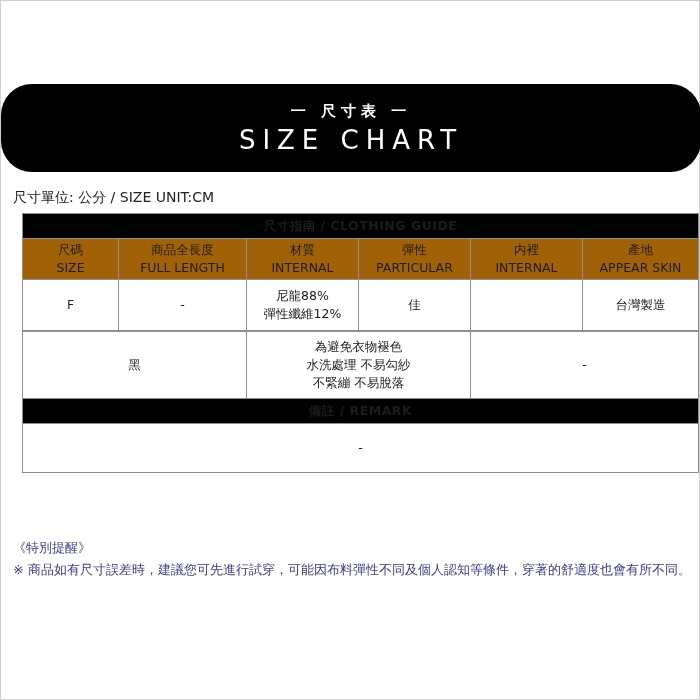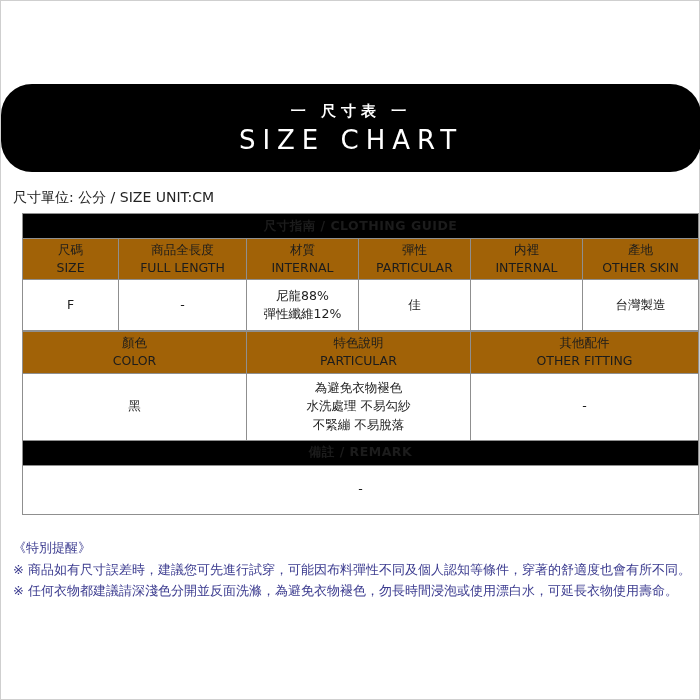--- a/index.html
+++ b/index.html
@@ -169,21 +169,21 @@
           <td class="head">
             <span>彈性</span>
             <span class="l2">PARTICULAR</span>
           </td>
           <td class="head">
             <span>内裡</span>
             <span class="l2">INTERNAL</span>
           </td>
           <td class="head">
             <span>產地</span>
-            <span class="l2">OTHER SKIN</span>
+            <span class="l2">APPEAR SKIN</span>
           </td>
         </tr>
         <tr>
           <td class="body">F</td>
           <td class="body">-</td>
           <td class="body">
             <span>尼龍88%</span><br>
             <span>彈性纖維12%</span>
           </td>
           <td class="body">佳</td>
@@ -194,34 +194,20 @@
     </table>
 
     <table class="chart">
       <colgroup>
         <col style="width:224px">
         <col style="width:224px">
         <col style="width:228px">
       </colgroup>
       <tbody>
         <tr>
-          <td class="head">
-            <span>顏色</span>
-            <span class="l2">COLOR</span>
-          </td>
-          <td class="head">
-            <span>特色說明</span>
-            <span class="l2">PARTICULAR</span>
-          </td>
-          <td class="head">
-            <span>其他配件</span>
-            <span class="l2">OTHER FITTING</span>
-          </td>
-        </tr>
-        <tr>
           <td class="body tall">黑</td>
           <td class="body tall">
             <span>為避免衣物褪色</span><br>
             <span>水洗處理 不易勾紗</span><br>
             <span>不緊繃 不易脫落</span>
           </td>
           <td class="body tall">-</td>
         </tr>
         <tr>
           <td class="section" colspan="3">備註 / REMARK</td>
@@ -230,16 +216,15 @@
           <td class="remark-body" colspan="3">-</td>
         </tr>
       </tbody>
     </table>
 
   </div>
 
   <div class="notes">
     <div class="note-title">《特別提醒》</div>
     <div class="note">※ 商品如有尺寸誤差時，建議您可先進行試穿，可能因布料彈性不同及個人認知等條件，穿著的舒適度也會有所不同。</div>
-    <div class="note">※ 任何衣物都建議請深淺色分開並反面洗滌，為避免衣物褪色，勿長時間浸泡或使用漂白水，可延長衣物使用壽命。</div>
   </div>
 
 </div>
 
 </body></html>

